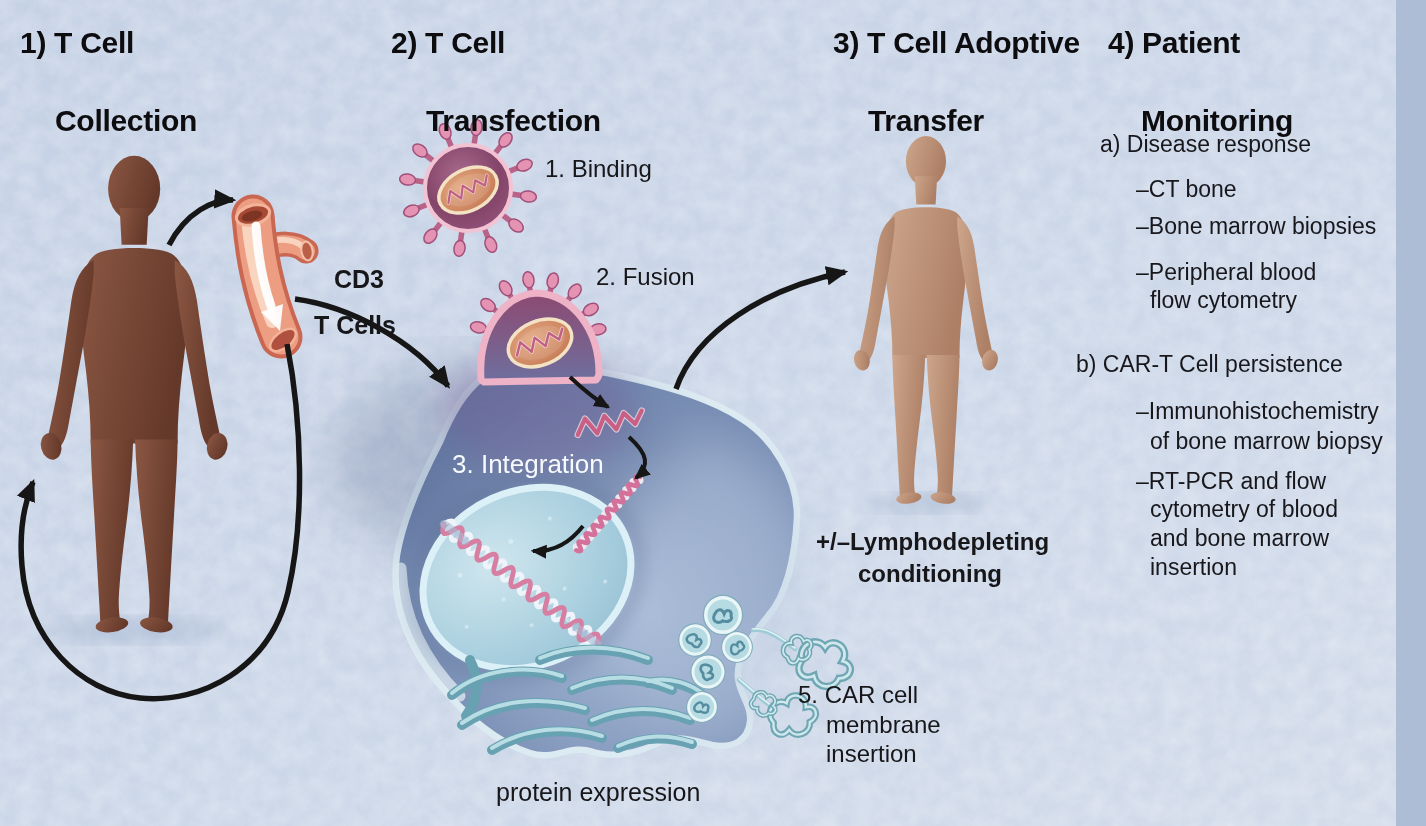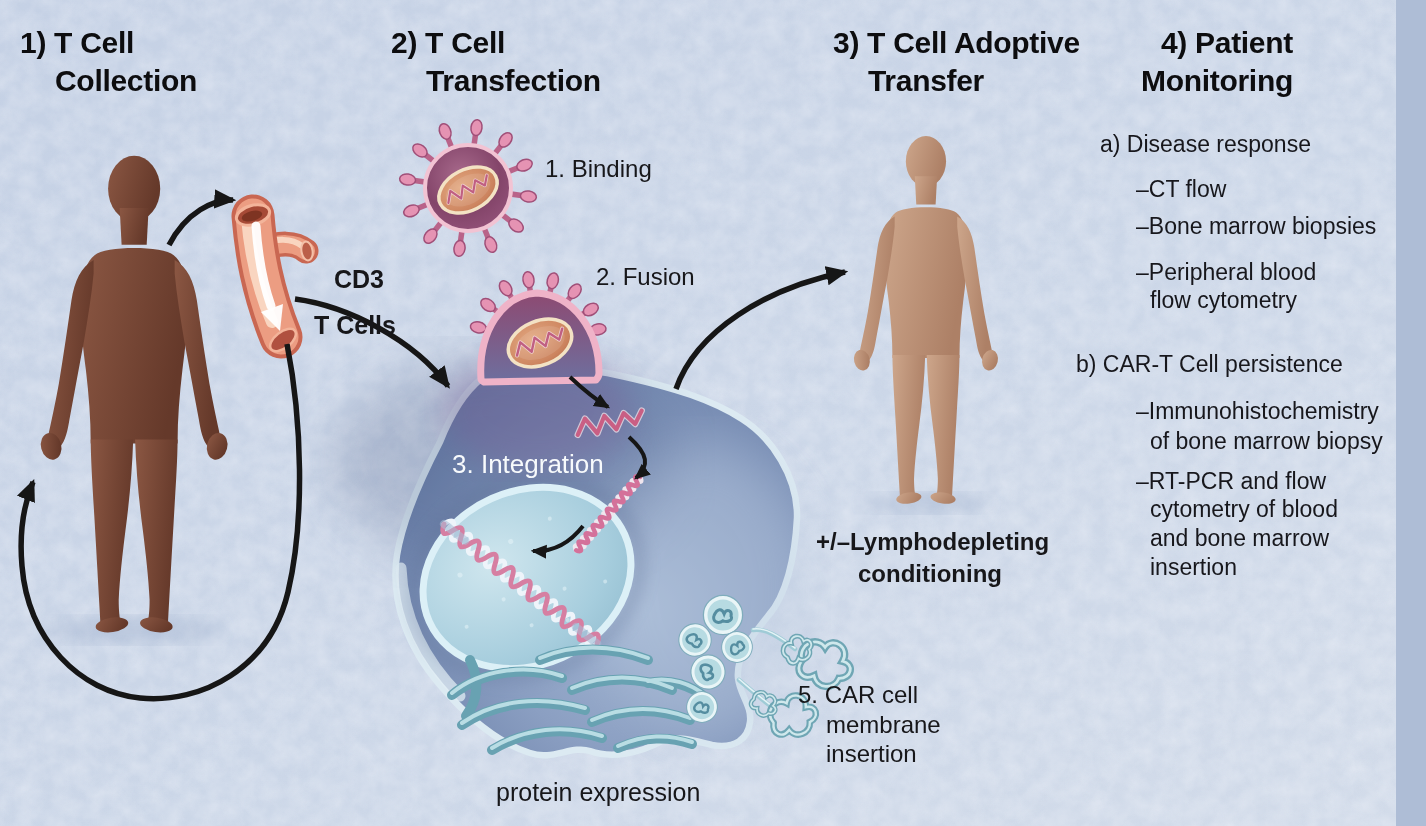--- a/index.html
+++ b/index.html
@@ -6,21 +6,21 @@
   #canvas{
     position:relative;width:1396px;height:826px;overflow:hidden;
     font-family:"Liberation Sans", sans-serif;
     background:#a16207;
   }
   #art{position:absolute;left:0;top:0;}
   .heading{
     position:absolute;font-weight:700;font-size:30px;line-height:38px;
     color:#0d0d0f;letter-spacing:-0.3px;white-space:nowrap;z-index:5;
   }
-  .heading .l2{display:block;padding-left:35px;}
+  .heading .l2{display:block;padding-left:35px;margin-top:40px;}
   .lbl{position:absolute;font-size:24px;color:#17171a;white-space:nowrap;line-height:1.1;z-index:5;}
   .lbl25{font-size:25px;}
   .bold{font-weight:700;}
   .white{color:#f7fafc;font-size:26px;}
   .mon{position:absolute;font-size:23px;color:#17171c;white-space:nowrap;line-height:1;z-index:5;}
   .noselect{pointer-events:none;}
 </style>
 </head>
 <body>
 
@@ -305,39 +305,39 @@
   <span class="l2">Collection</span>
 </div>
 <div class="heading noselect" style="left:391px;top:24px;">
   <span>2) T Cell</span>
   <span class="l2">Transfection</span>
 </div>
 <div class="heading noselect" style="left:833px;top:24px;">
   <span>3) T Cell Adoptive</span>
   <span class="l2">Transfer</span>
 </div>
-<div class="heading noselect" style="left:1108px;top:24px;text-align:right;">
+<div class="heading noselect" style="left:1108px;top:24px;">
   <span>4) Patient</span>
   <span class="l2" style="padding-left:33px;">Monitoring</span>
 </div>
 
 <div class="lbl noselect" style="left:545px;top:156px;">1. Binding</div>
 <div class="lbl noselect" style="left:596px;top:264px;">2. Fusion</div>
 <div class="lbl white noselect" style="left:452px;top:450px;">3. Integration</div>
 <div class="lbl lbl25 noselect" style="left:496px;top:779px;">protein expression</div>
 <div class="lbl noselect" style="left:798px;top:682px;text-align:right;">5. CAR cell</div>
 <div class="lbl noselect" style="left:826px;top:712px;">membrane</div>
 <div class="lbl noselect" style="left:826px;top:741px;">insertion</div>
 <div class="lbl lbl25 bold noselect" style="left:334px;top:266px;">CD3</div>
 <div class="lbl lbl25 bold noselect" style="left:314px;top:312px;">T Cells</div>
 <div class="lbl bold noselect" style="left:816px;top:529px;">+/–Lymphodepleting</div>
 <div class="lbl bold noselect" style="left:858px;top:561px;">conditioning</div>
 
 <div class="mon noselect" style="left:1100px;top:133px;">a) Disease response</div>
-<div class="mon noselect" style="left:1136px;top:178px;">–CT flow</div>
+<div class="mon noselect" style="left:1136px;top:178px;">–CT bone</div>
 <div class="mon noselect" style="left:1136px;top:215px;">–Bone marrow biopsies</div>
 <div class="mon noselect" style="left:1136px;top:252px;margin-top:9px;">–Peripheral blood</div>
 <div class="mon noselect" style="left:1150px;top:289px;">flow cytometry</div>
 <div class="mon noselect" style="left:1076px;top:353px;">b) CAR-T Cell persistence</div>
 <div class="mon noselect" style="left:1150px;top:430px;">of bone marrow biopsy</div>
 <div class="mon noselect" style="left:1136px;top:400px;">–Immunohistochemistry</div>
 <div class="mon noselect" style="left:1136px;top:470px;">–RT-PCR and flow</div>
 <div class="mon noselect" style="left:1150px;top:498px;">cytometry of blood</div>
 <div class="mon noselect" style="left:1150px;top:527px;">and bone marrow</div>
 <div class="mon noselect" style="left:1150px;top:556px;">insertion</div>

